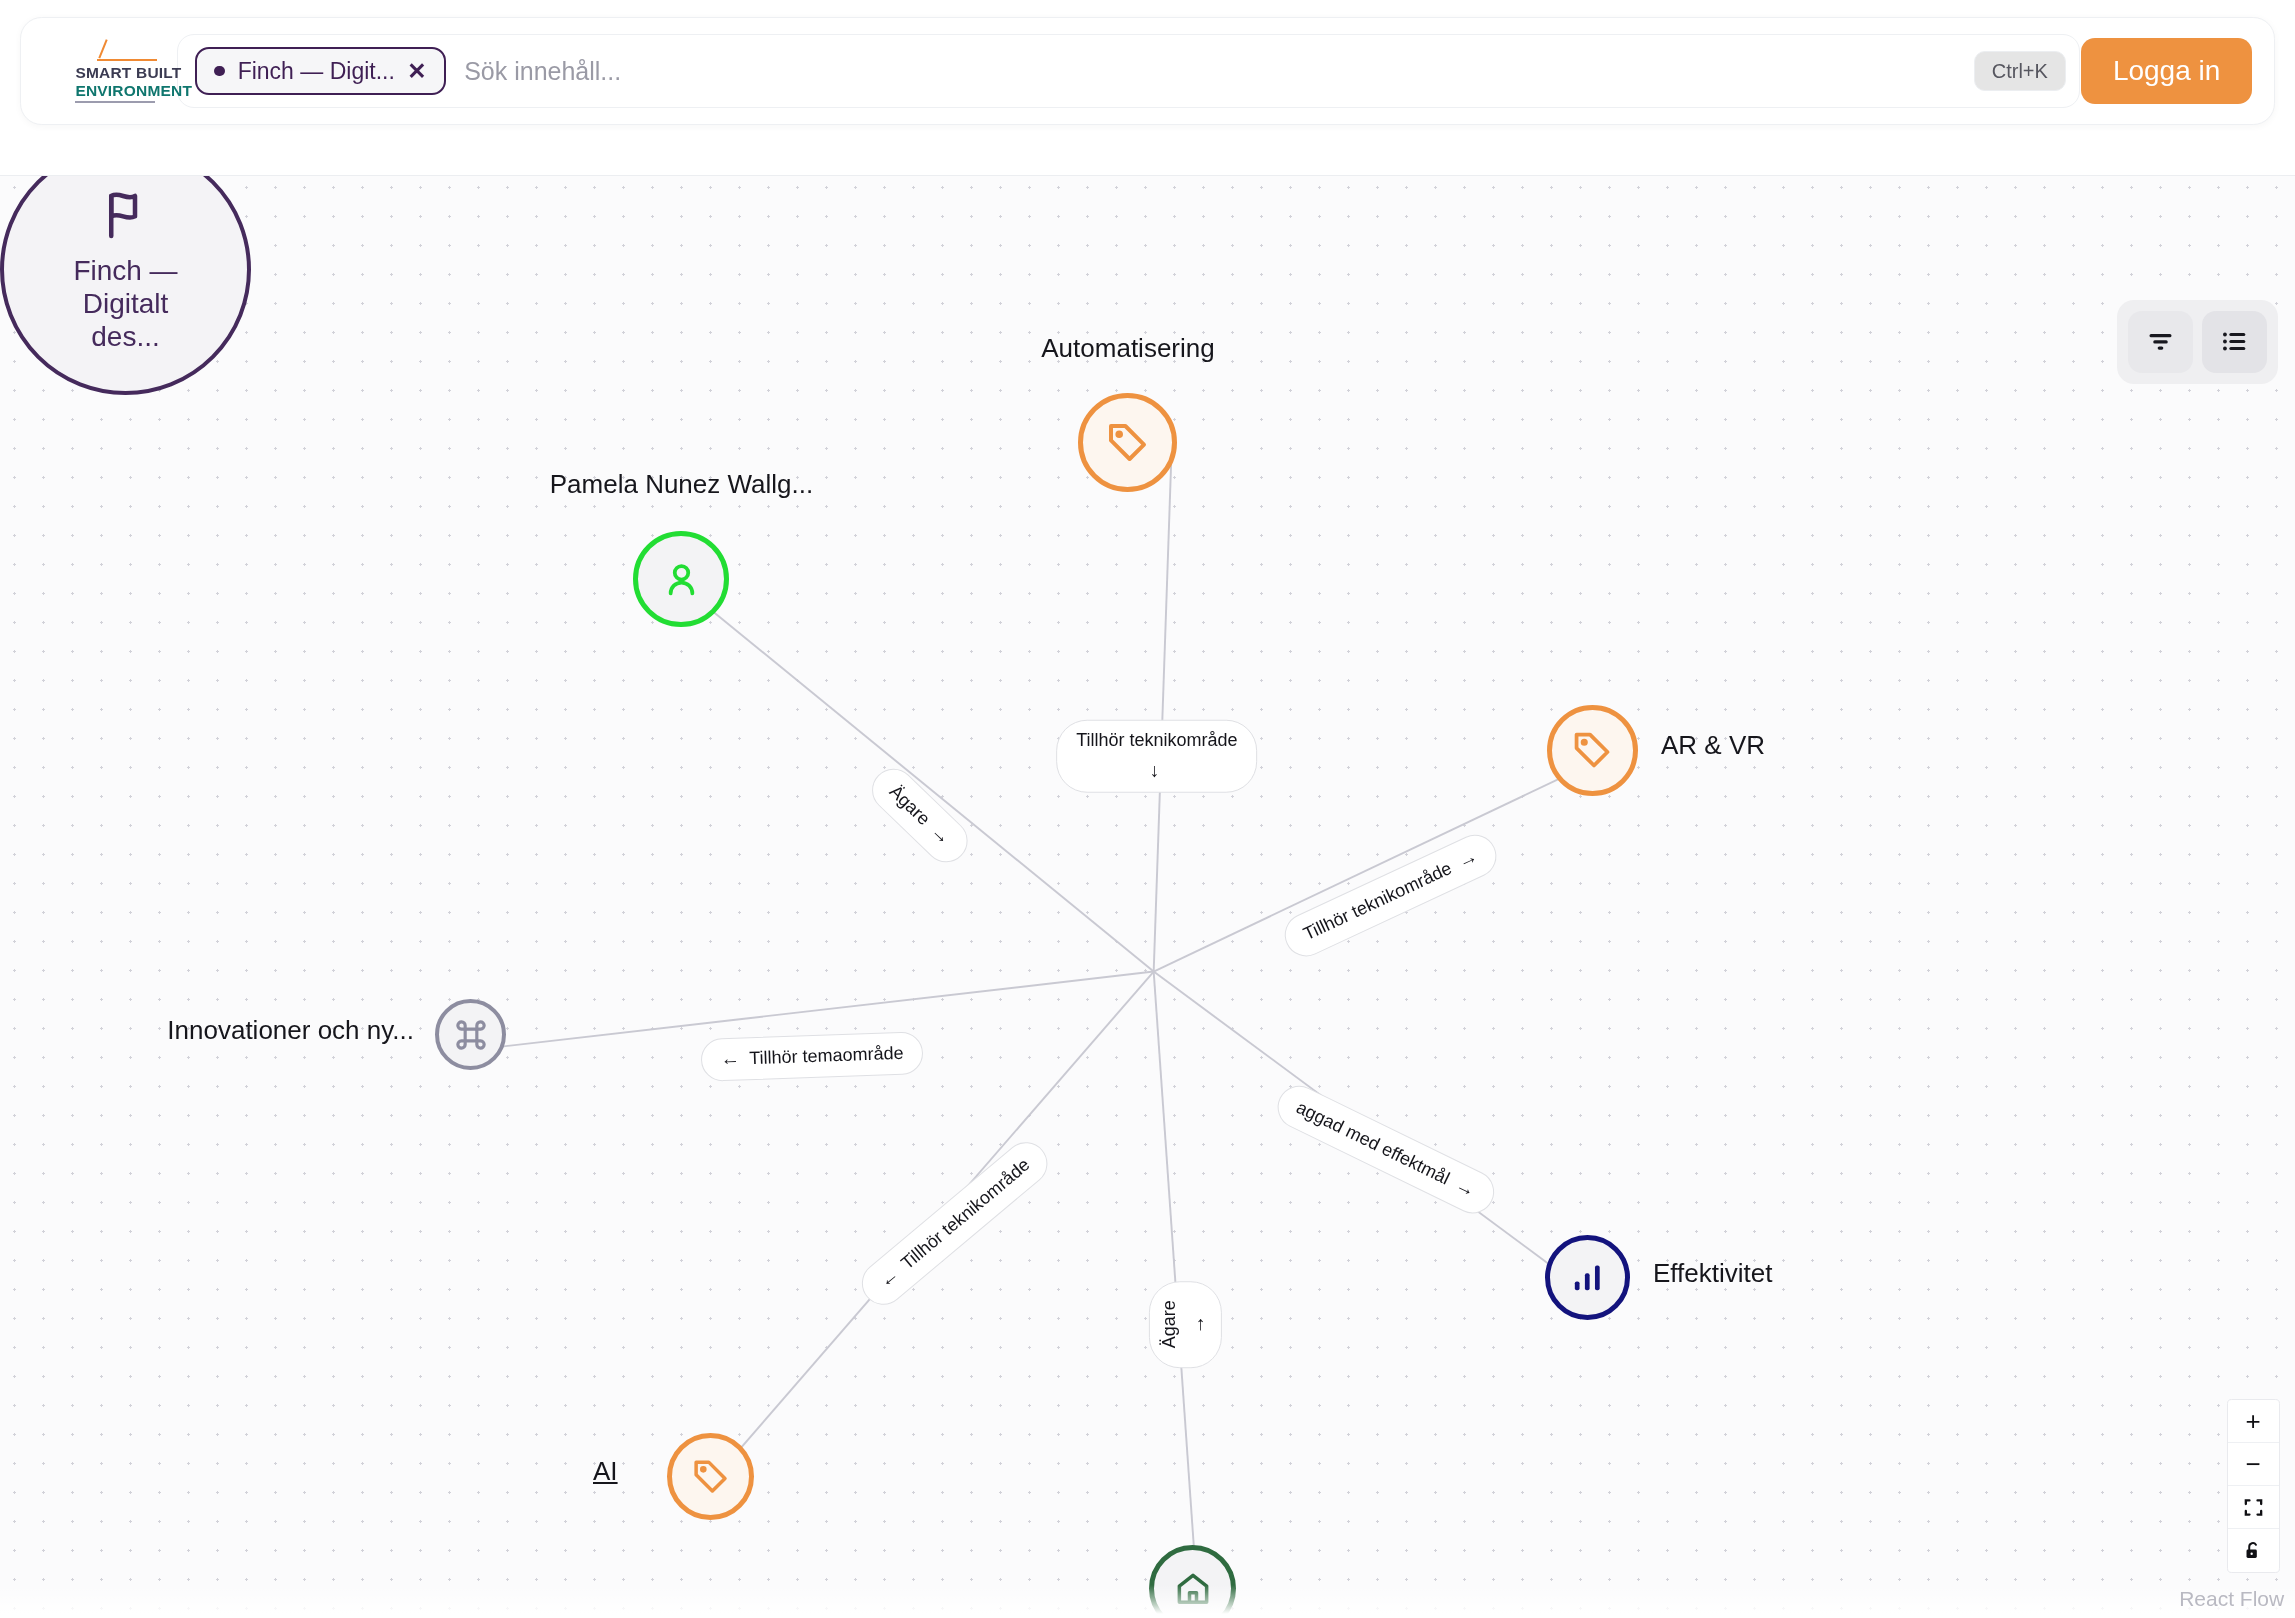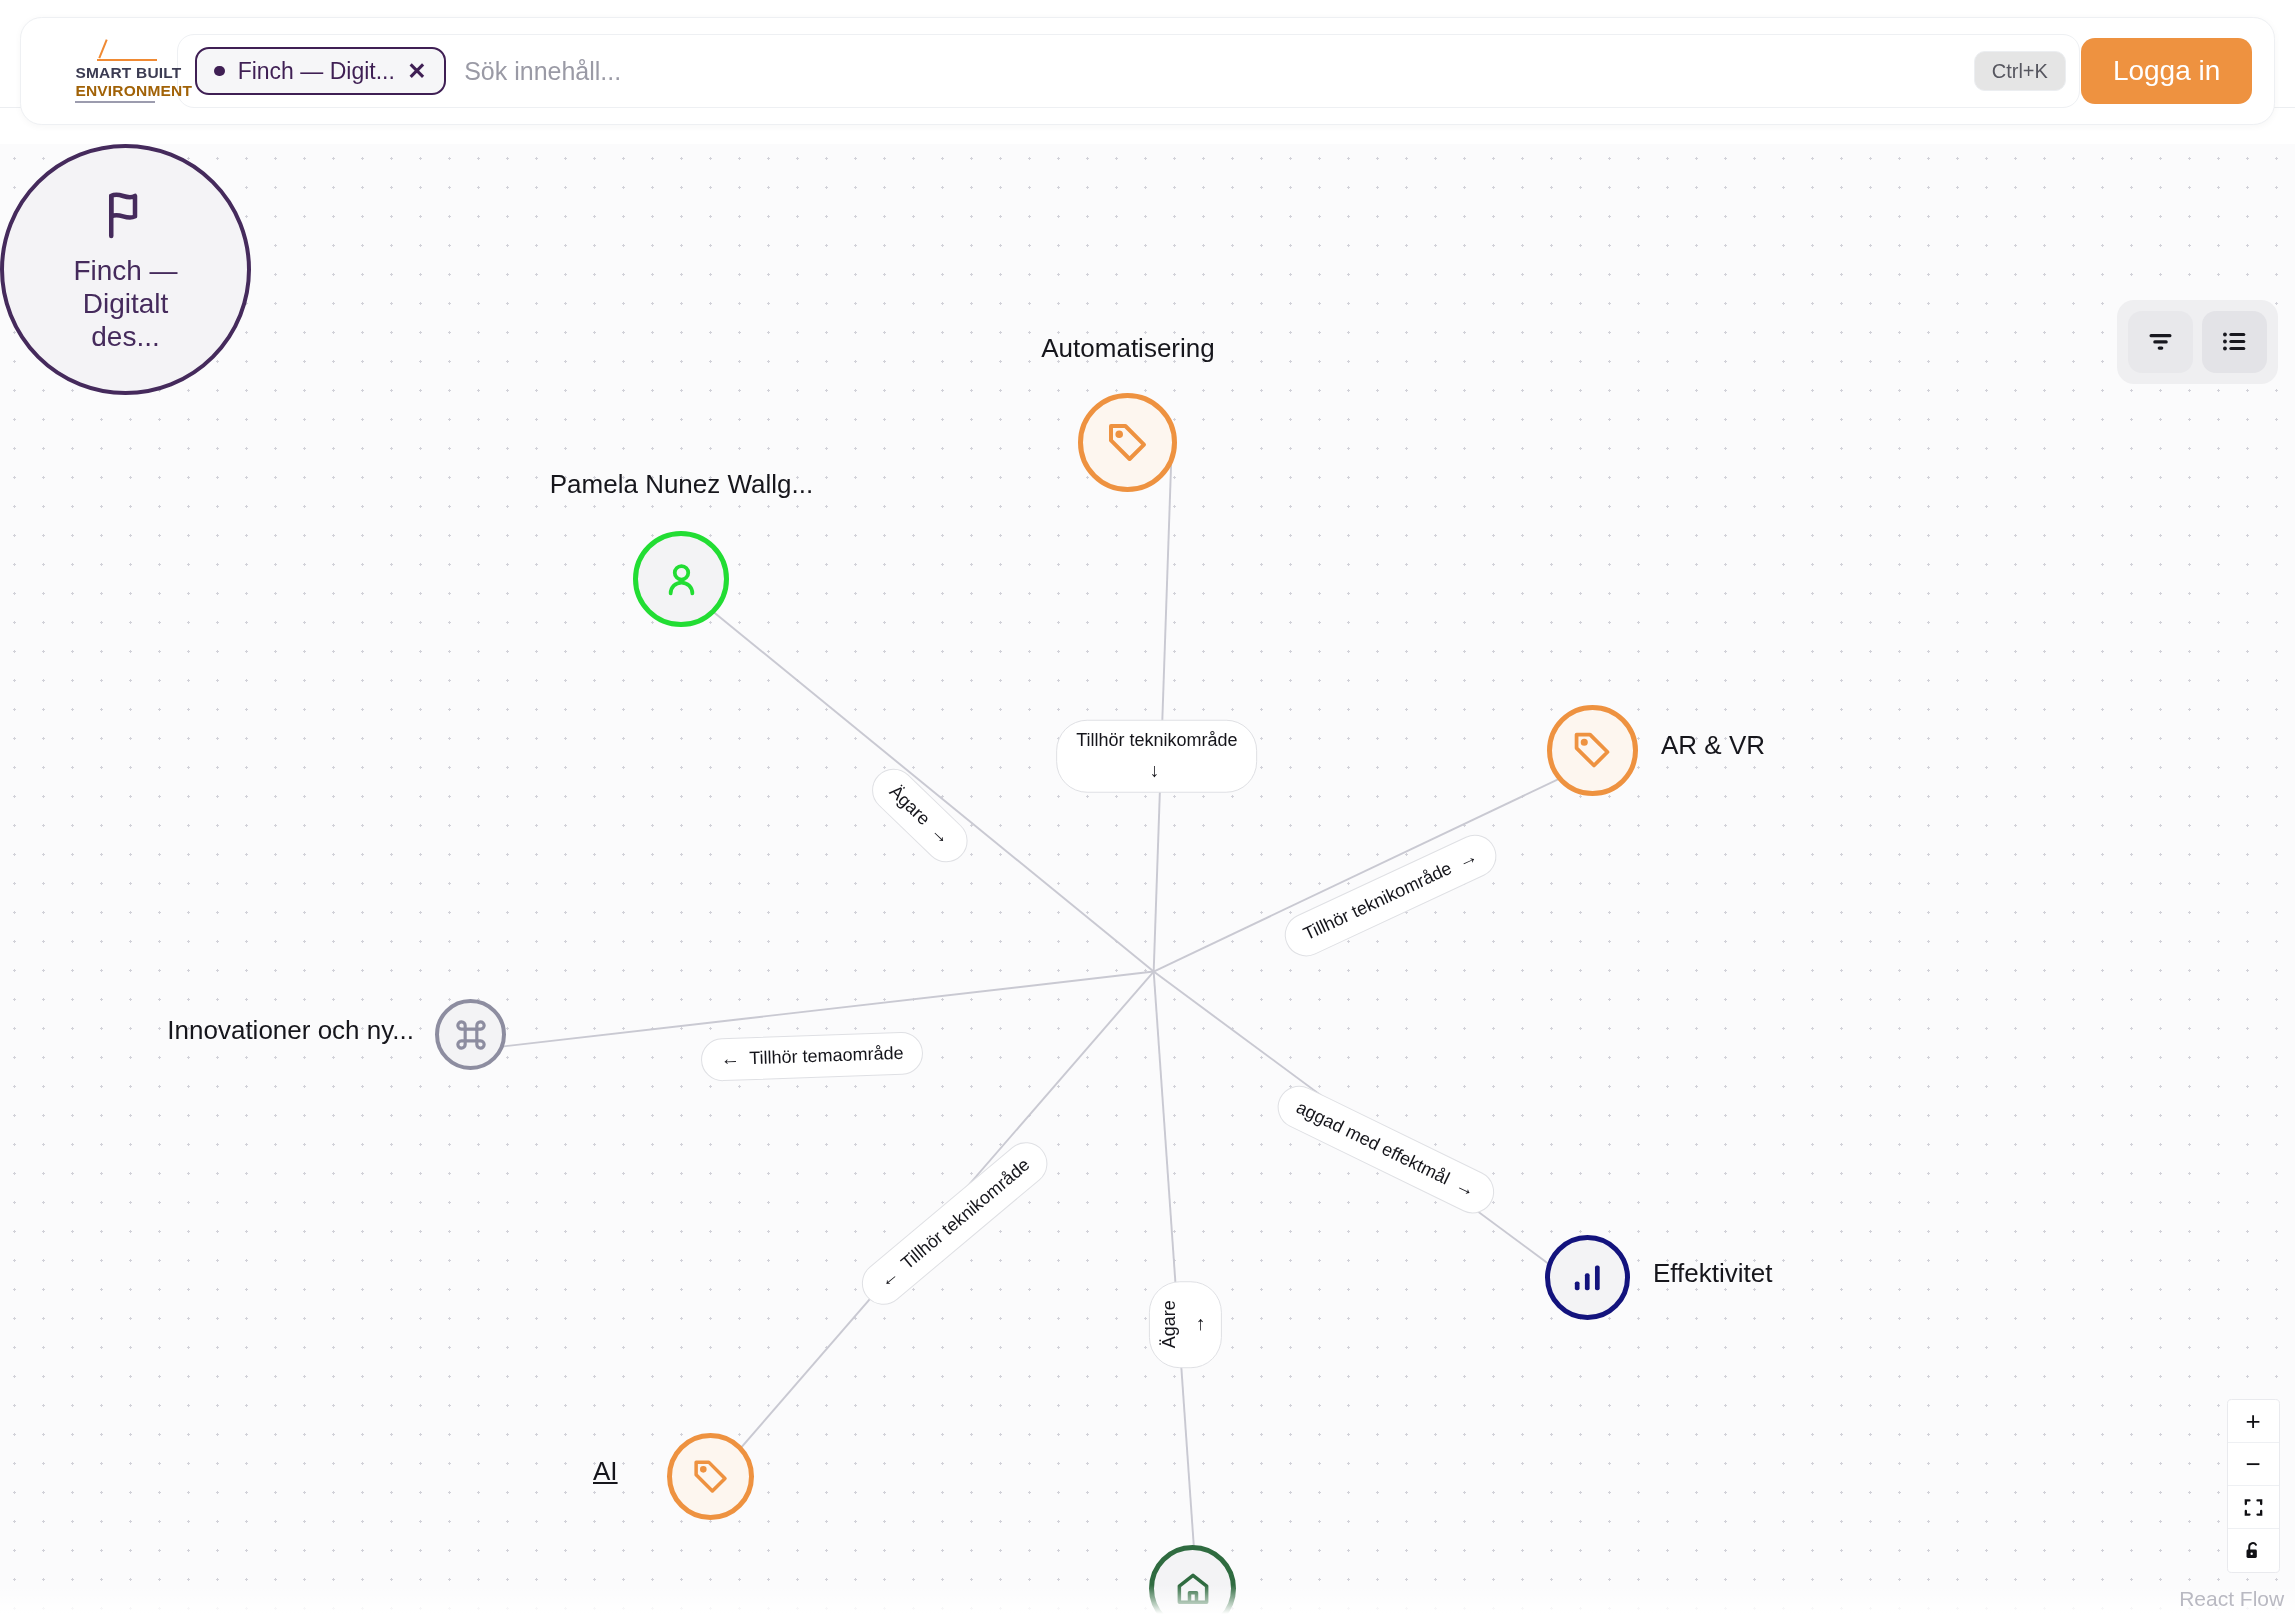--- a/index.html
+++ b/index.html
@@ -6,21 +6,21 @@
   html, body {
     width: 2295px; height: 1619px;
     font-family: "Liberation Sans", sans-serif;
     background: #ffffff;
     overflow: hidden;
   }
 
   
   #topbar {
     position: absolute; top: 0; left: 0;
-    width: 2295px; height: 108px;
+    width: 2295px; height: 176px;
     background: #ffffff;
     border-bottom: 1.5px solid #eceef1;
     z-index: 50;
   }
   #topbar-inner {
     position: absolute;
     top: 17px; left: 20px;
     width: 2255px; height: 108px;
     background: #ffffff;
     border: 1.5px solid #eef0f3;
@@ -48,21 +48,21 @@
     width: 80px; height: 2.3px; background: #9c9cae;
   }
   .logo-t1 {
     position: absolute; left: 21.7px; top: 28px;
     font-size: 15.5px; font-weight: 700; letter-spacing: 0.2px;
     color: #3b3b52; white-space: nowrap;
   }
   .logo-t2 {
     position: absolute; left: 21.7px; top: 46px;
     font-size: 15.5px; font-weight: 700; letter-spacing: 0.2px;
-    color: #a16207; white-space: nowrap;
+    color: #0f766e; white-space: nowrap;
   }
 
   #searchwrap {
     flex: 1 1 auto;
     height: 74px;
     margin-left: 10.8px; margin-right: 1px;
     border: 1.5px solid #eef0f3;
     border-radius: 17px;
     display: flex; align-items: center;
     padding: 0 13px 0 17px;

